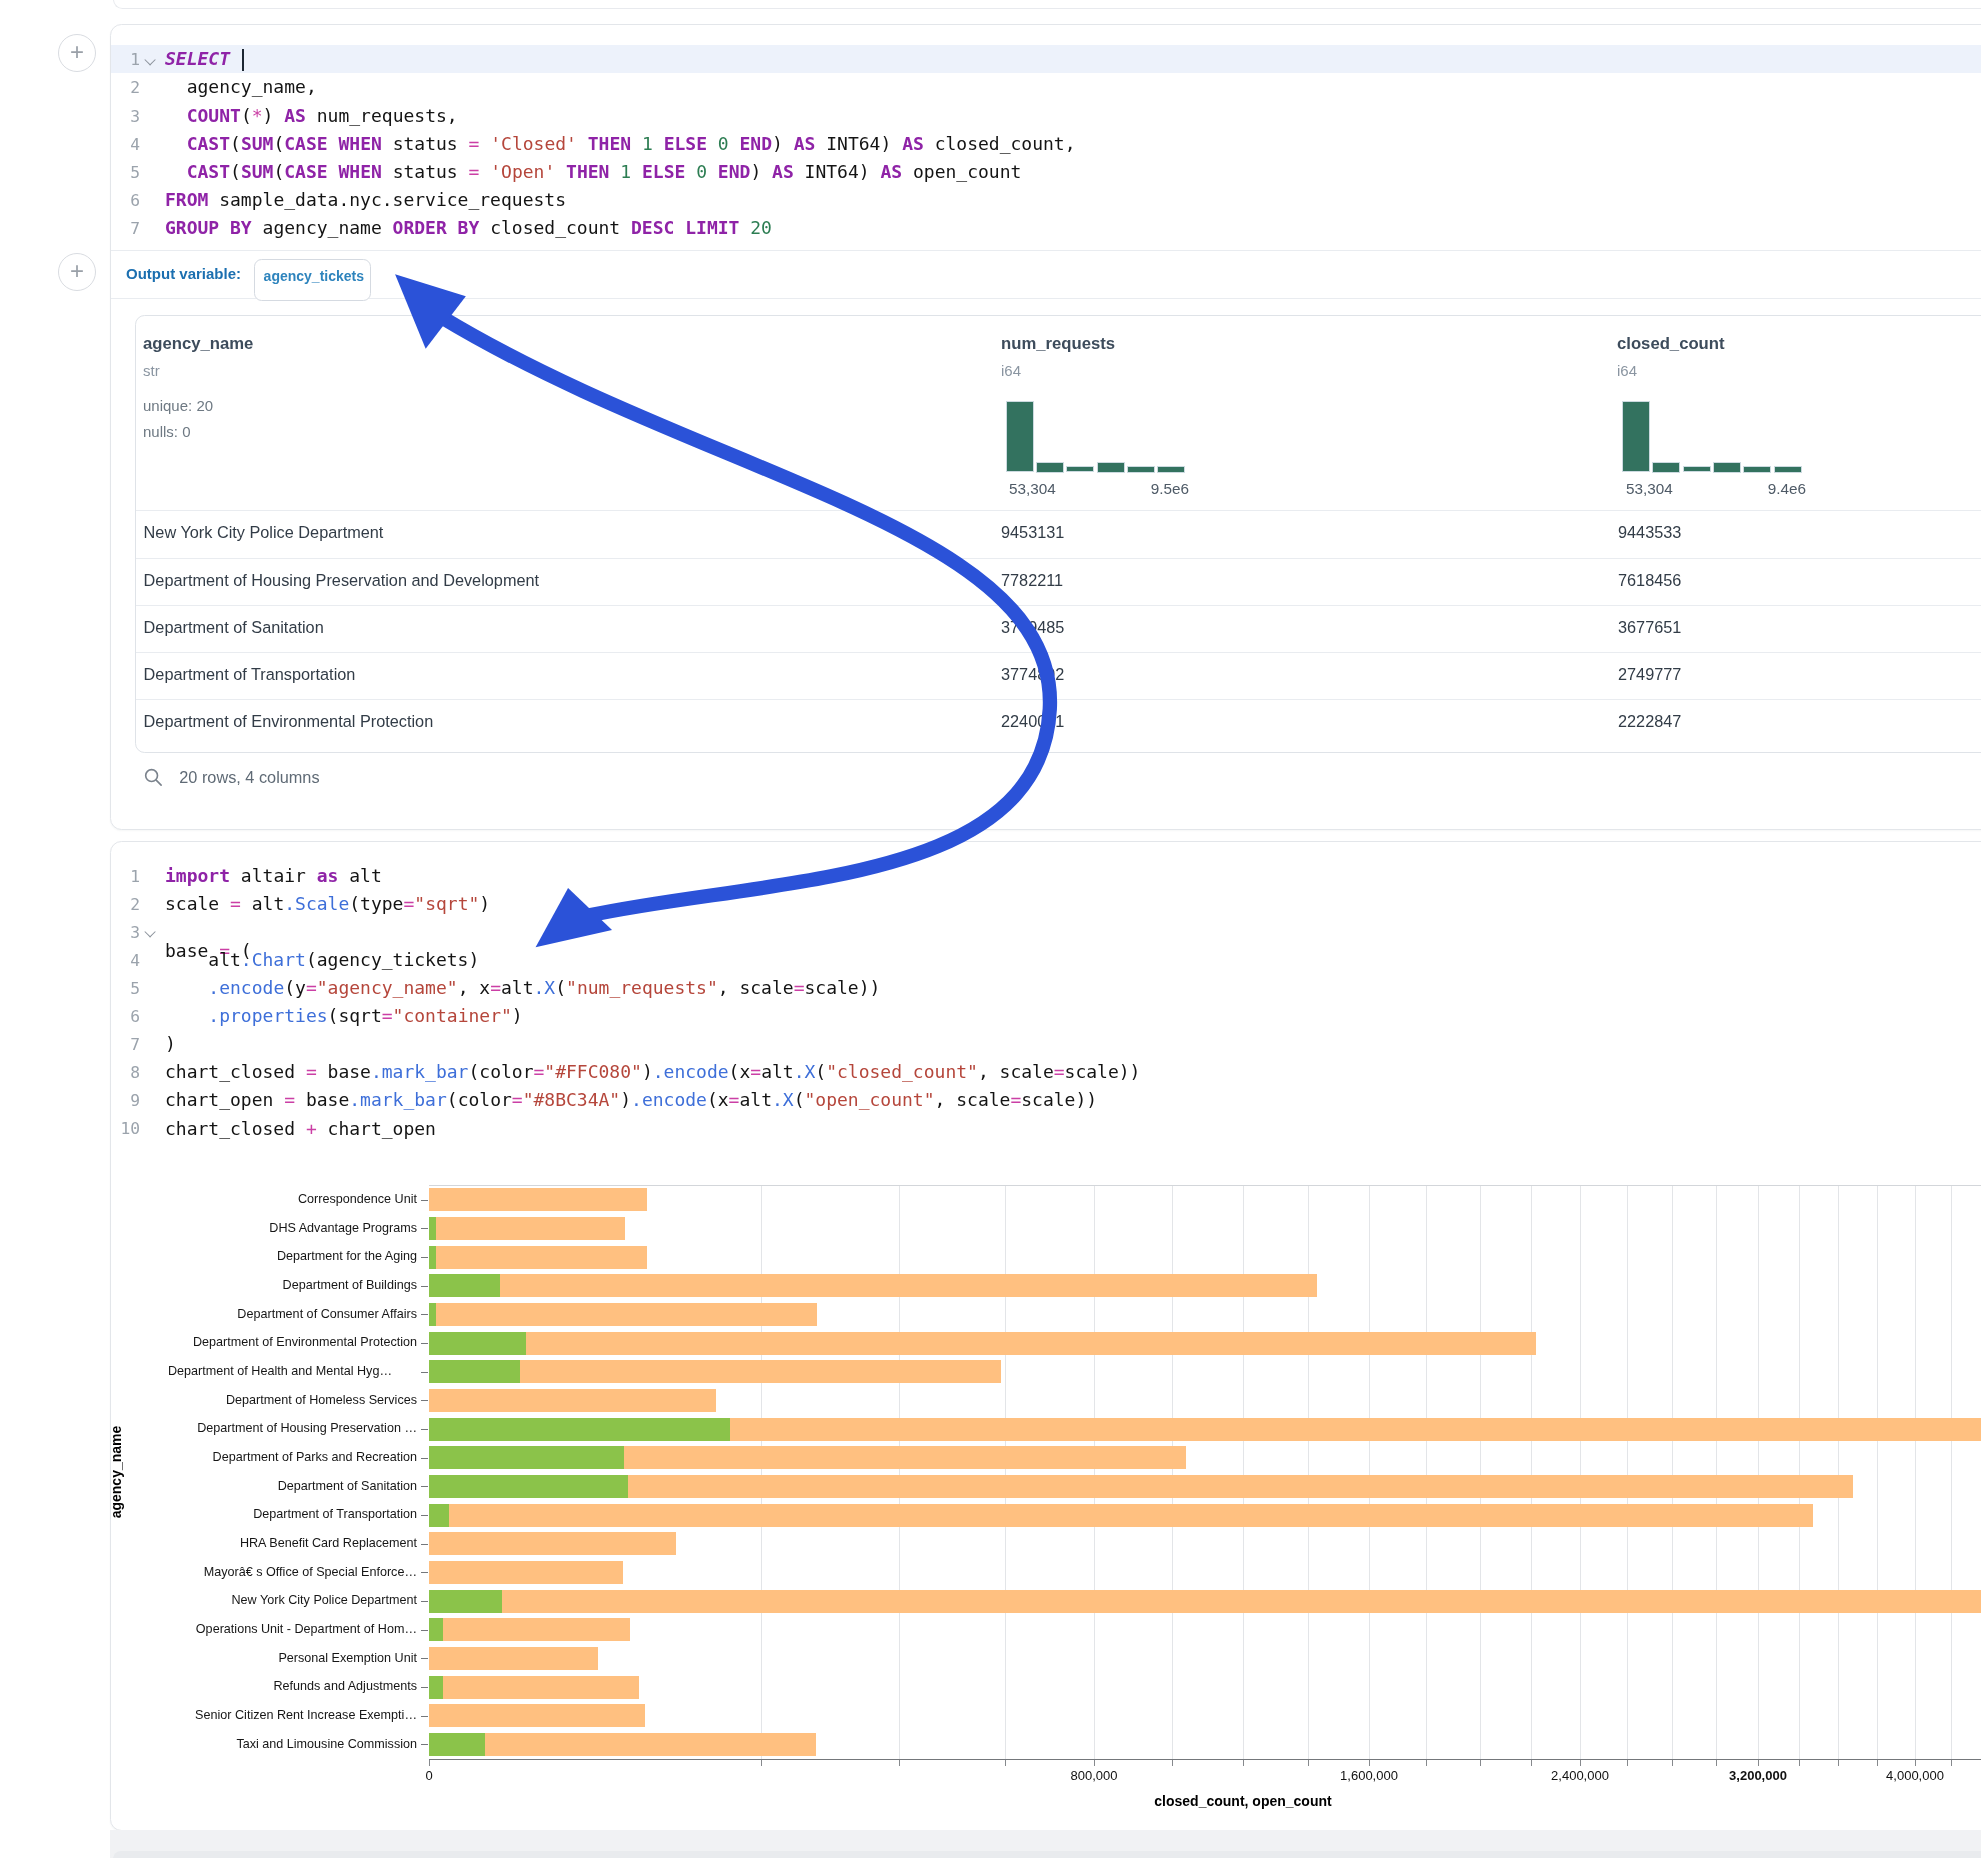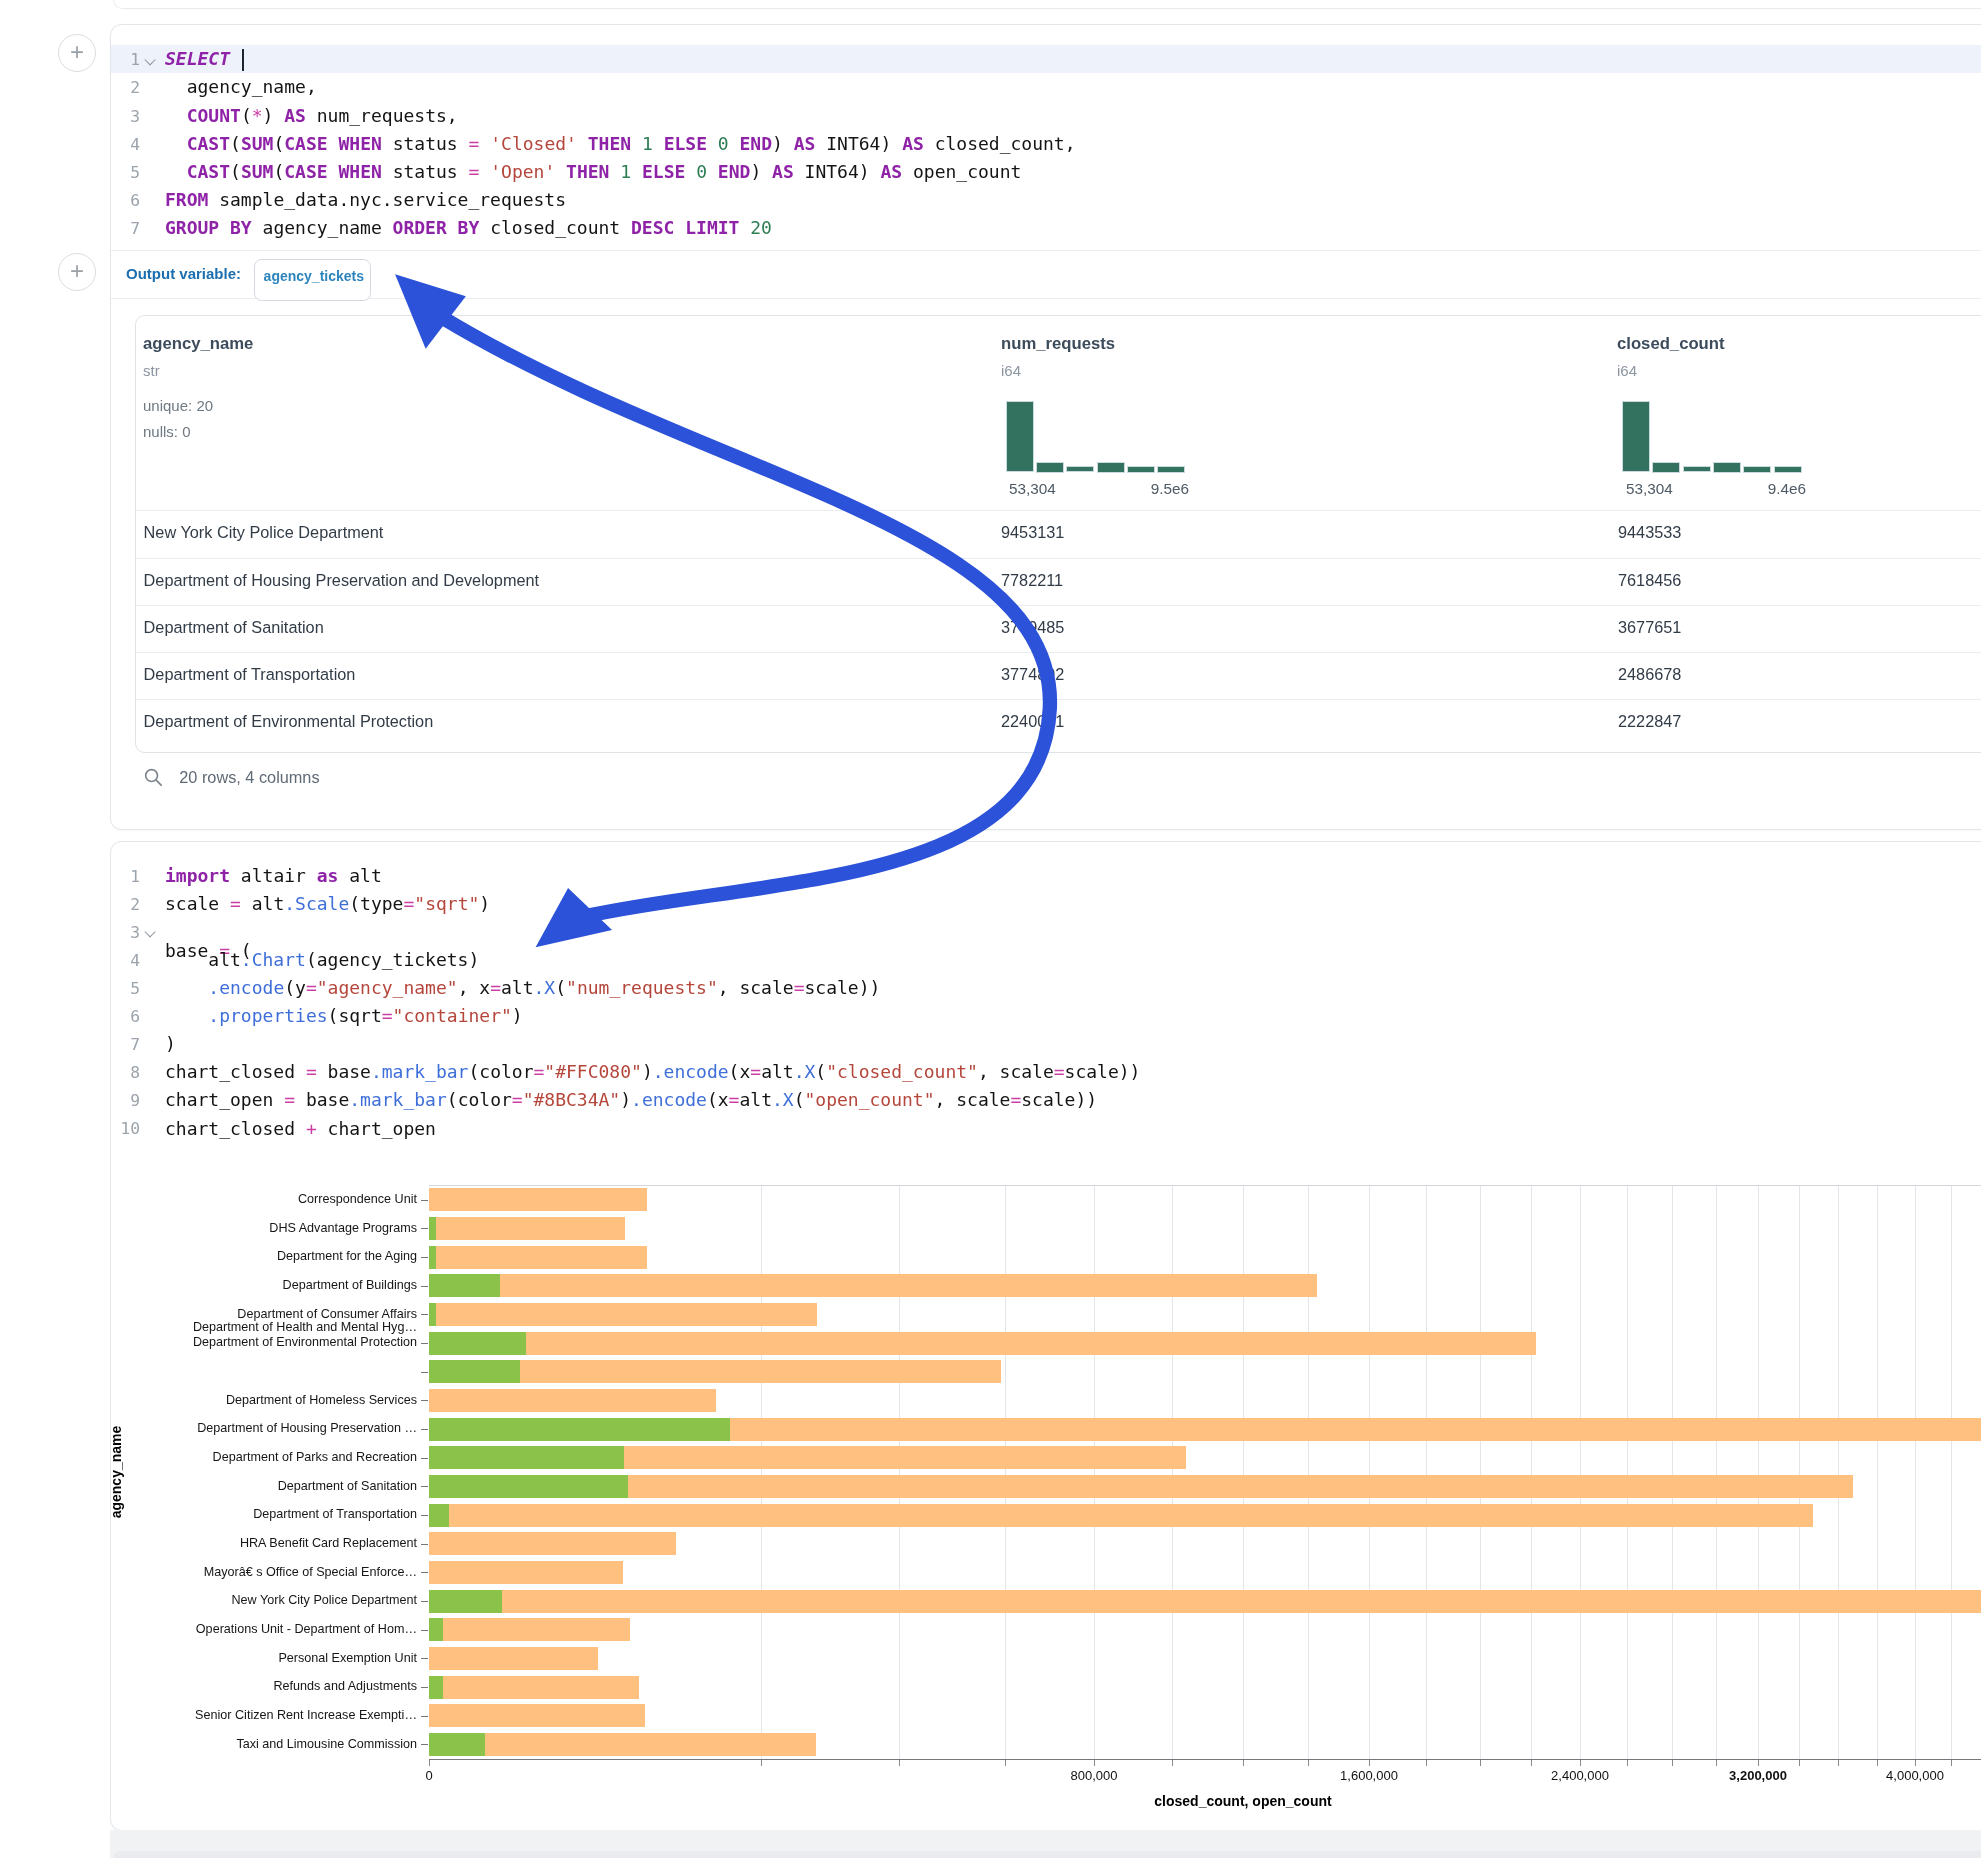--- a/index.html
+++ b/index.html
@@ -118,21 +118,21 @@
       <div class="sep" style="left: 136px; top: 605px; width: 1864px;"></div>
       <div style="position: absolute; left: 136px; top: 605px; width: 1845px; height: 47px;">
         <div class="cell-txt" style="left: 7.6px; top: 13.4px;">Department of Sanitation</div>
         <div class="cell-txt" style="left: 865px; top: 13.4px;">3749485</div>
         <div class="cell-txt" style="left: 1482px; top: 13.4px;">3677651</div>
       </div>
       <div class="sep" style="left: 136px; top: 652px; width: 1864px;"></div>
       <div style="position: absolute; left: 136px; top: 652px; width: 1845px; height: 47px;">
         <div class="cell-txt" style="left: 7.6px; top: 13.4px;">Department of Transportation</div>
         <div class="cell-txt" style="left: 865px; top: 13.4px;">3774892</div>
-        <div class="cell-txt" style="left: 1482px; top: 13.4px;">2486678</div>
+        <div class="cell-txt" style="left: 1482px; top: 13.4px;">2749777</div>
       </div>
       <div class="sep" style="left: 136px; top: 699px; width: 1864px;"></div>
       <div style="position: absolute; left: 136px; top: 699px; width: 1845px; height: 47px;">
         <div class="cell-txt" style="left: 7.6px; top: 13.4px;">Department of Environmental Protection</div>
         <div class="cell-txt" style="left: 865px; top: 13.4px;">2240041</div>
         <div class="cell-txt" style="left: 1482px; top: 13.4px;">2222847</div>
       </div>
     </div>
 
   <div class="footer-row">
@@ -236,21 +236,21 @@
       <div class="bar" style="left: 429px; top: 1274px; width: 888px; background: rgb(255, 192, 128);"></div>
       <div class="bar" style="left: 429px; top: 1274px; width: 71px; background: rgb(139, 195, 74);"></div>
       <div class="ylab" style="left: 143px; top: 1307px;">Department of Consumer Affairs</div>
       <div class="ytick" style="left: 421px; top: 1314px;"></div>
       <div class="bar" style="left: 429px; top: 1303px; width: 388px; background: rgb(255, 192, 128);"></div>
       <div class="bar" style="left: 429px; top: 1303px; width: 7.4px; background: rgb(139, 195, 74);"></div>
       <div class="ylab" style="left: 143px; top: 1335px;">Department of Environmental Protection</div>
       <div class="ytick" style="left: 421px; top: 1343px;"></div>
       <div class="bar" style="left: 429px; top: 1332px; width: 1107px; background: rgb(255, 192, 128);"></div>
       <div class="bar" style="left: 429px; top: 1332px; width: 97px; background: rgb(139, 195, 74);"></div>
-      <div class="ylab" style="left: 143px; top: 1320px;">Department of Health and Mental Hyg…</div>
+      <div class="ylab" style="left: 143px; top: 1364px; text-align: center;">Department of Health and Mental Hyg…</div>
       <div class="ytick" style="left: 421px; top: 1372px;"></div>
       <div class="bar" style="left: 429px; top: 1360px; width: 572px; background: rgb(255, 192, 128);"></div>
       <div class="bar" style="left: 429px; top: 1360px; width: 91px; background: rgb(139, 195, 74);"></div>
       <div class="ylab" style="left: 143px; top: 1393px;">Department of Homeless Services</div>
       <div class="ytick" style="left: 421px; top: 1400px;"></div>
       <div class="bar" style="left: 429px; top: 1389px; width: 287px; background: rgb(255, 192, 128);"></div>
       <div class="ylab" style="left: 143px; top: 1421px;">Department of Housing Preservation …</div>
       <div class="ytick" style="left: 421px; top: 1429px;"></div>
       <div class="bar" style="left: 429px; top: 1418px; width: 2050px; background: rgb(255, 192, 128);"></div>
       <div class="bar" style="left: 429px; top: 1418px; width: 301px; background: rgb(139, 195, 74);"></div>

